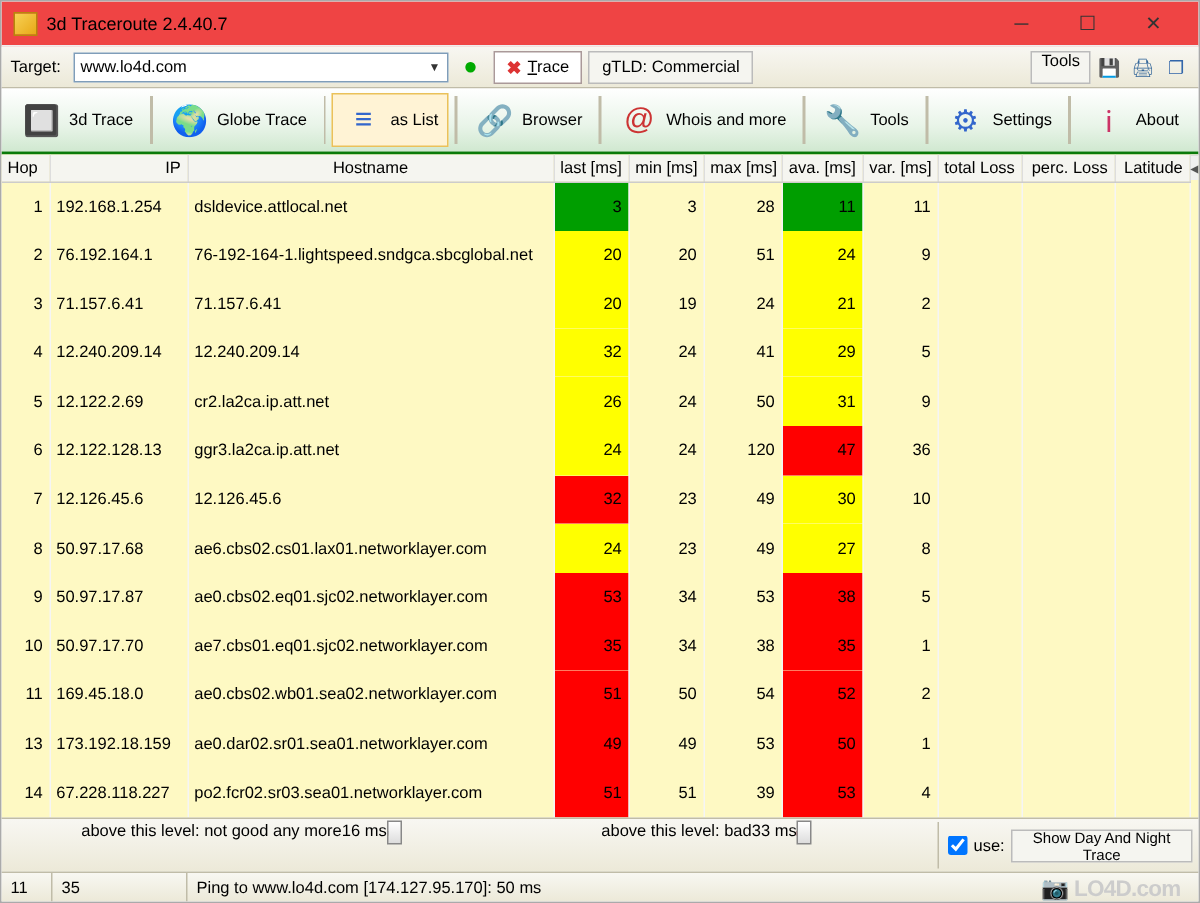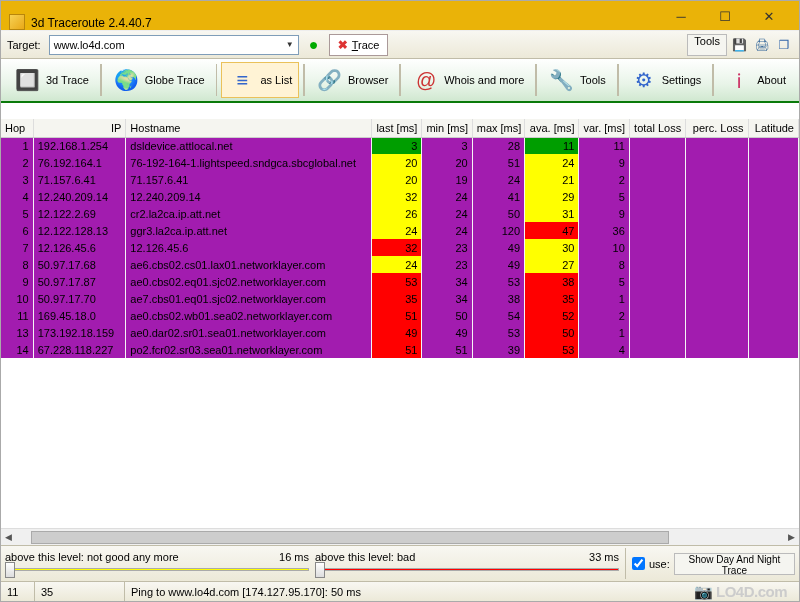--- a/index.html
+++ b/index.html
@@ -1,18 +1,18 @@
 <!DOCTYPE html>
 <html><head>
 <meta charset="utf-8">
 <style>
 * { box-sizing: border-box; margin: 0; padding: 0; font-family: "Segoe UI", Tahoma, sans-serif; font-size: 11px; }
 body { background: #fff; width: 800px; height: 602px; display: flex; flex-direction: column; overflow: hidden; border: 1px solid #aaa; }
 
-.titlebar { height: 30px; background: #eab308; display: flex; align-items: flex-end; padding: 0 8px; border-bottom: 1px solid #eee; }
+.titlebar { height: 30px; background: #ef4444; display: flex; align-items: center; padding: 0 8px; border-bottom: 1px solid #eee; }
 .titlebar .app-icon { width: 16px; height: 16px; background: linear-gradient(135deg,#f7d154,#e8a817); margin-right: 6px; border: 1px solid #b8860b; }
 .titlebar .title { flex: 1; font-size: 12px; }
 .winbtn { width: 44px; height: 28px; display: flex; align-items: center; justify-content: center; color: #333; font-size: 13px; }
 
 .toolbar1 { height: 28px; background: linear-gradient(#f8f7f2,#ece9d8); border-bottom: 1px solid #c0bca8; display: flex; align-items: center; padding: 2px 6px; gap: 4px; }
 .toolbar1 label { margin-right: 4px; }
 .target-input { flex: 0 0 250px; height: 20px; border: 1px solid #7f9db9; background: #fff; padding: 0 4px; display: flex; align-items: center; justify-content: space-between; }
 .dropdown-arrow { font-size: 8px; color: #333; }
 .icon-btn { width: 22px; height: 22px; border: 1px solid transparent; display: flex; align-items: center; justify-content: center; }
 .trace-btn { height: 22px; border: 1px solid #a99; background: #fff; padding: 0 8px; display: flex; align-items: center; gap: 4px; }
@@ -23,40 +23,40 @@
 .tools-btn { height: 22px; border: 1px solid #bbb; background: #f5f5f0; padding: 0 6px; }
 .mini-icon { width: 18px; height: 18px; display: inline-flex; align-items: center; justify-content: center; font-size: 12px; }
 
 .toolbar2 { height: 44px; background: linear-gradient(#fff,#e8f4e8 60%,#d0e8d0); border-bottom: 2px solid #0a7a0a; display: flex; align-items: center; padding: 0 6px; gap: 2px; }
 .tb2-btn { height: 36px; display: flex; align-items: center; gap: 4px; padding: 0 6px; border: 1px solid transparent; }
 .tb2-btn.active { border: 1px solid #eac15a; background: #fff3d5; }
 .tb2-btn .ico { width: 28px; height: 28px; display: flex; align-items: center; justify-content: center; font-size: 20px; }
 .tb2-btn .lbl { white-space: nowrap; }
 .sep { width: 2px; height: 32px; background: #c0bca8; margin: 0 2px; }
 
-.table-wrap { flex: 1; overflow: hidden; display: flex; flex-direction: column; background: #a21caf; margin-top: 16px; }
+.table-wrap { flex: 1; overflow: hidden; display: flex; flex-direction: row; background: #fef9c3; }
 table { border-collapse: collapse; width: 100%; table-layout: fixed; }
 thead th { font-weight: normal; background: #f5f5f0; border-right: 1px solid #ddd; border-bottom: 1px solid #ccc; height: 18px; padding: 0 4px; text-align: right; white-space: nowrap; overflow: hidden; }
 thead th:nth-child(1) { text-align: left; }
-thead th:nth-child(3) { text-align: left; }
+thead th:nth-child(3) { text-align: center; }
 tbody td { height: 17px; padding: 0 4px; text-align: right; border-right: 1px solid #f5f5f5; white-space: nowrap; overflow: hidden; }
 tbody td:nth-child(1) { text-align: right; }
 tbody td:nth-child(2) { text-align: left; }
 tbody td:nth-child(3) { text-align: left; }
 .c-green { background: #009e00; color: #000; }
 .c-yellow { background: #ffff00; }
 .c-red { background: #ff0000; color: #000; }
 .blank-area { flex: 1; background: #fff; }
 
 .hscroll { height: 17px; background: #f0f0f0; border-top: 1px solid #ddd; display: flex; align-items: center; }
 .hscroll .thumb { width: 80%; height: 13px; background: #cdcdcd; margin-left: 15px; border: 1px solid #aaa; }
 .hscroll .arr { width: 15px; height: 15px; display: flex; align-items: center; justify-content: center; font-size: 9px; color: #555; }
 
 .sliders { height: 36px; background: linear-gradient(#f8f7f2,#ece9d8); border-top: 1px solid #c0bca8; display: flex; align-items: stretch; padding: 2px 4px; gap: 6px; }
-.slider-block { flex: 1; display: flex; flex-direction: column; justify-content: center; }
+.slider-block { flex: 1; display: flex; flex-direction: row; justify-content: center; }
 .slider-label-row { display: flex; justify-content: space-between; font-size: 10px; }
 .slider-track { height: 14px; position: relative; display: flex; align-items: center; }
 .track-line { height: 3px; flex: 1; border: 1px solid #aaa; }
 .track-yellow .track-line { background: #ffff00; }
 .track-red .track-line { background: #ff0000; }
 .slider-handle { position: absolute; left: 0; width: 10px; height: 16px; background: linear-gradient(#fff,#ddd); border: 1px solid #888; }
 .use-block { width: 170px; display: flex; align-items: center; gap: 4px; border-left: 1px solid #c0bca8; padding-left: 6px; }
 .show-btn { flex: 1; height: 22px; border: 1px solid #bbb; background: #f5f5f0; font-size: 10px; }
 
 .statusbar { height: 20px; background: linear-gradient(#f8f7f2,#ece9d8); border-top: 1px solid #c0bca8; display: flex; align-items: center; }
@@ -80,20 +80,23 @@
     <span>www.lo4d.com</span>
     <span class="dropdown-arrow">▼</span>
   </div>
   <div class="icon-btn">
       <span style="color:#0a0;font-size:16px">●</span>
     </div>
   <div class="trace-btn">
     <span class="x">✖</span>
     <span class="lbl"><u>T</u>race</span>
   </div>
+  <div class="gtld-btn">
+      <span>gTLD: Commercial</span>
+    </div>
   <div class="spacer"></div>
   <div class="tools-btn"><span>Tools</span></div>
   <span class="mini-icon" style="color:#3a8">💾</span>
   <span class="mini-icon" style="color:#369">🖨</span>
   <span class="mini-icon" style="color:#36a">❐</span>
 </div>
 
 <div class="toolbar2">
   <div class="tb2-btn">
       <span class="ico">🔲</span>

